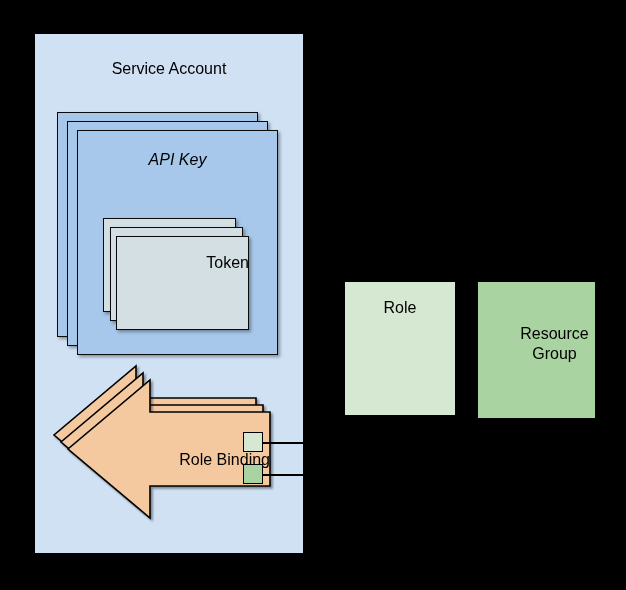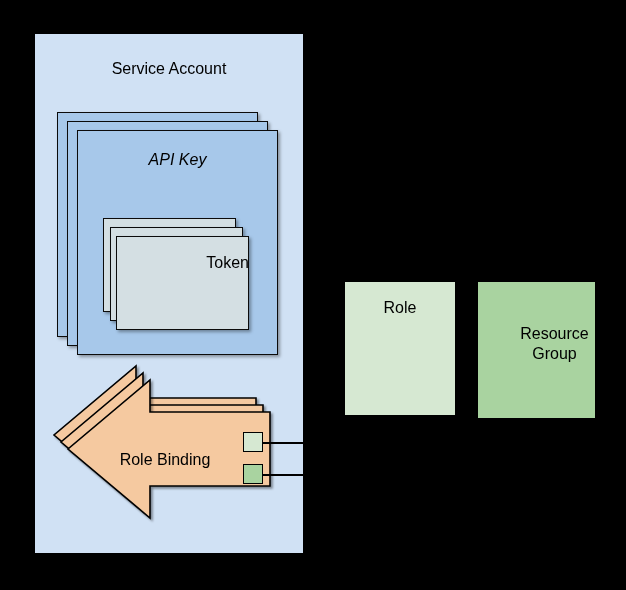--- a/index.html
+++ b/index.html
@@ -91,21 +91,21 @@
     top: 0;
     width: 626px;
     height: 590px;
     pointer-events: none;
     overflow: visible;
   }
   #rolebinding-label {
     left: 60px;
     top: 450px;
     width: 210px;
-    text-align: center;
+    text-align: right;
   }
 
   
   .port {
     border: 1.6px solid #000000;
     box-sizing: border-box;
   }
   #port-role {
     left: 243px;
     top: 432px;

